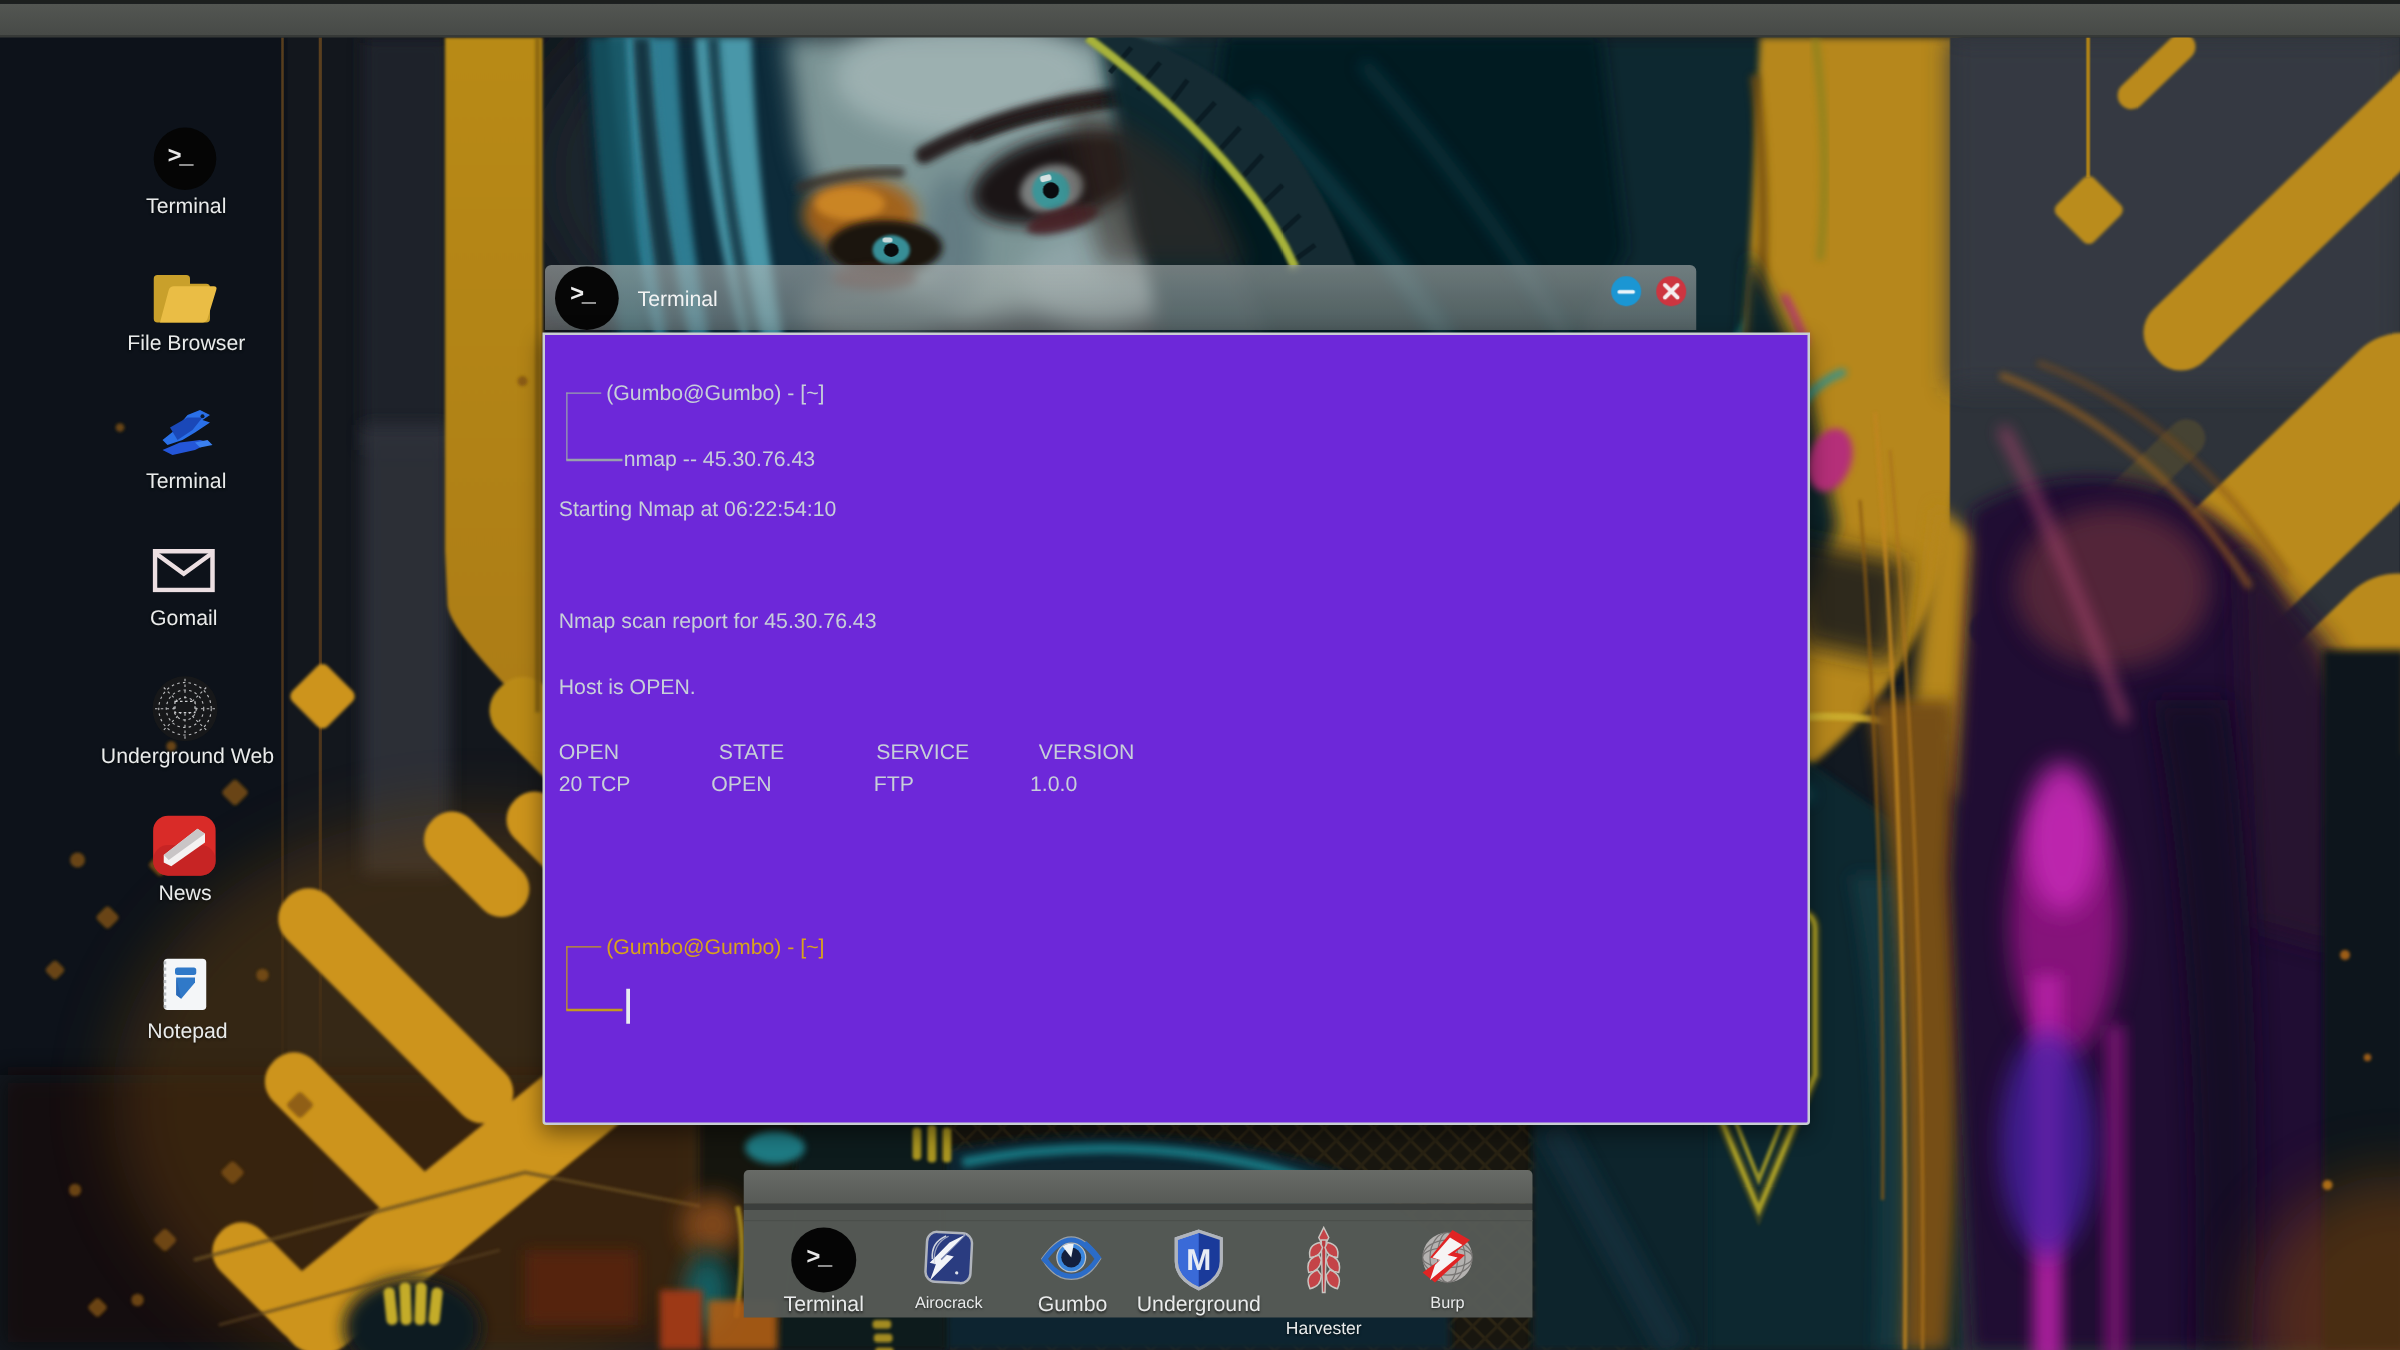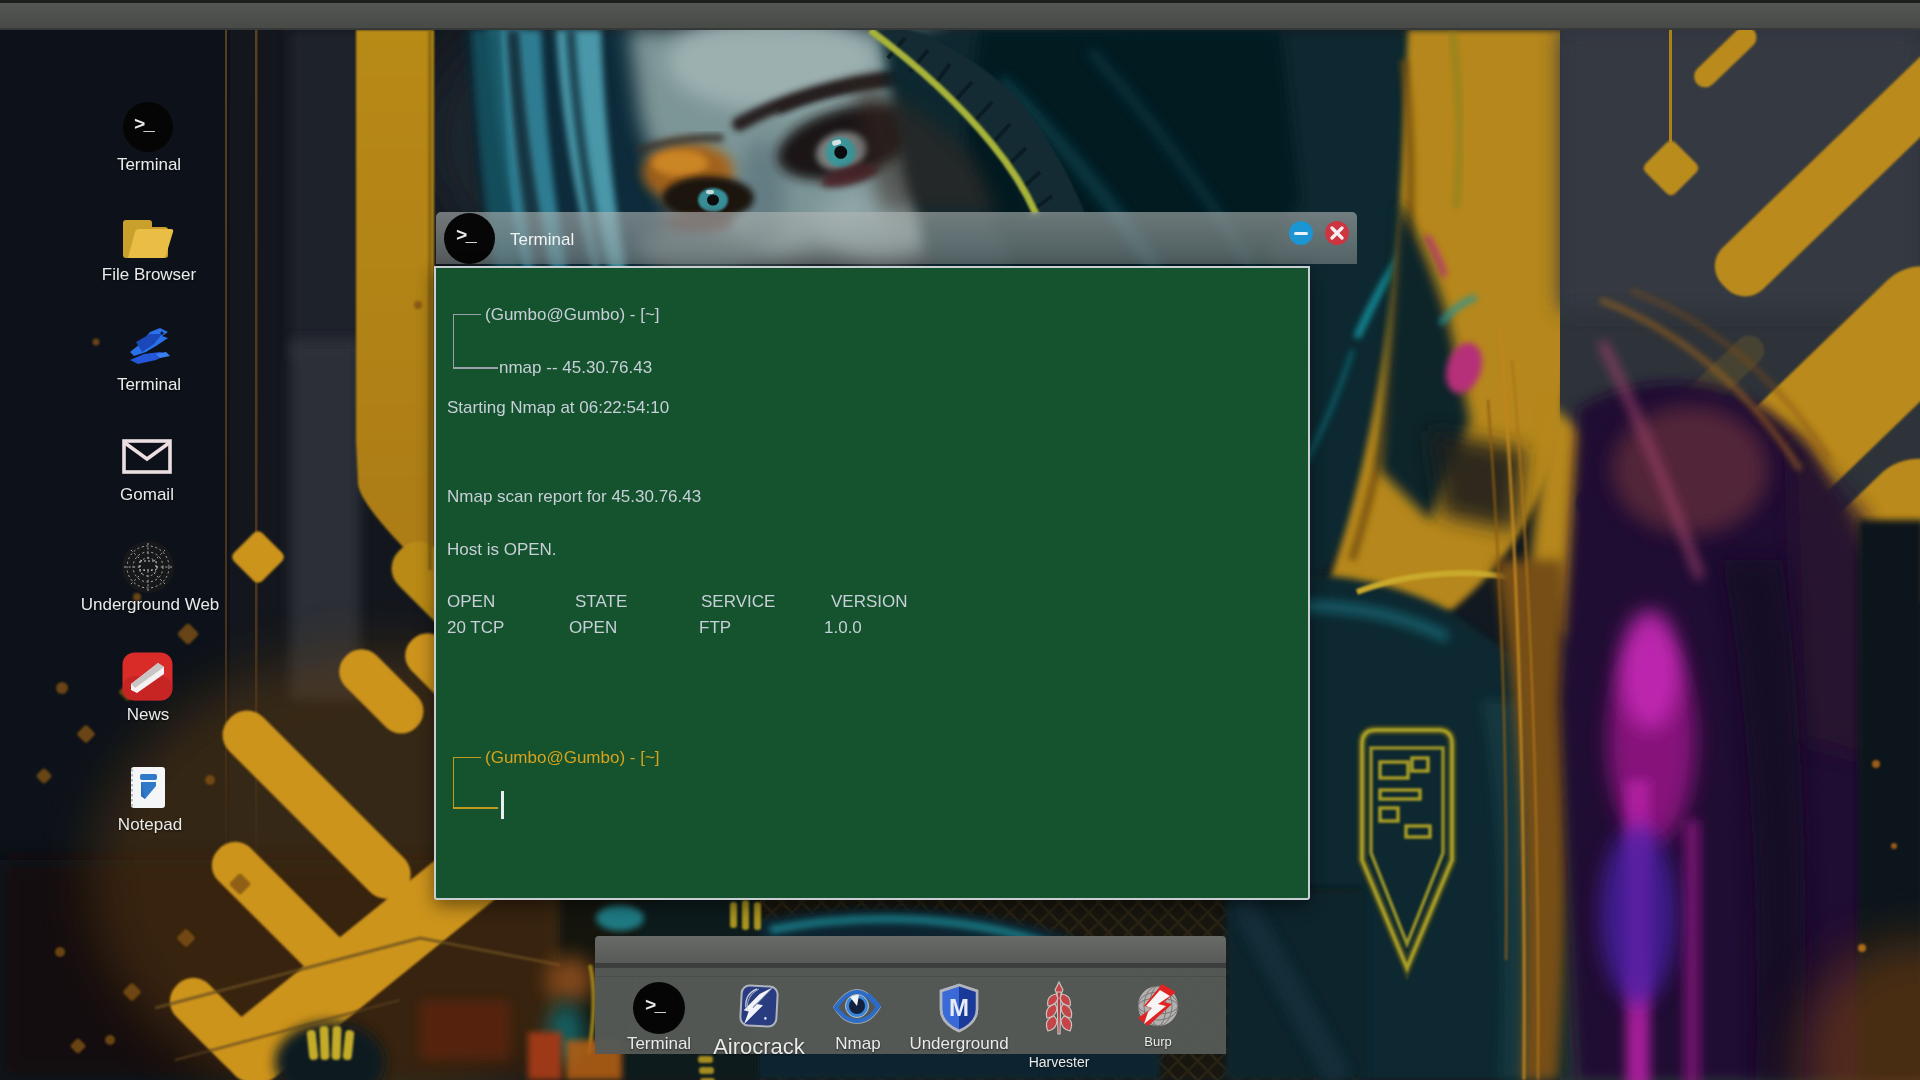--- a/index.html
+++ b/index.html
@@ -373,21 +373,21 @@
 </div>
 <div class="ab" style="left:510px;top:230px;color:#f2f3f3;font-size:17px">Terminal</div>
 <div class="ab" style="left:1289px;top:221px;width:24px;height:24px;border-radius:50%;background:#1b96d3">
   <div class="ab" style="left:5px;top:10.5px;width:14px;height:3.5px;background:#eaf4fa;border-radius:2px"></div>
 </div>
 <div class="ab" style="left:1325px;top:221px;width:24px;height:24px;border-radius:50%;background:#cd3540">
   <svg class="ab" style="left:5px;top:5px" width="14" height="14" viewBox="0 0 14 14">
       <path d="M2,2 L12,12 M12,2 L2,12" stroke="#f4eef0" stroke-width="3.2" stroke-linecap="round"></path>
     </svg>
 </div>
-<div class="ab" style="left:434px;top:266px;width:876px;height:634px;background:#14532d;border:2px solid #c9ced3;box-sizing:border-box;border-radius:0 0 3px 3px;box-shadow:0 6px 18px rgba(0,0,0,0.45)">
+<div class="ab" style="left:434px;top:266px;width:1014px;height:634px;background:#6d28d9;border:2px solid #c9ced3;box-sizing:border-box;border-radius:0 0 3px 3px;box-shadow:0 6px 18px rgba(0,0,0,0.45)">
   <div class="ab" style="left:0;top:0;width:919px;height:630px;color:#c7cfd8;font-size:17px">
 
     <div class="ab" style="left:17px;top:46px;width:27px;height:53px;border-left:1.5px solid #99a1ab;border-top:1.5px solid #99a1ab"></div>
     <div class="ab" style="left:17px;top:99px;width:45px;height:1.5px;background:#99a1ab"></div>
     <div class="ab" style="left:49px;top:37px">(Gumbo@Gumbo) - [~]</div>
     <div class="ab" style="left:63px;top:90px">nmap -- 45.30.76.43</div>
     <div class="ab" style="left:11px;top:130px">Starting Nmap at 06:22:54:10</div>
     <div class="ab" style="left:11px;top:219px">Nmap scan report for 45.30.76.43</div>
     <div class="ab" style="left:11px;top:272px">Host is OPEN.</div>
     <div class="ab" style="left:11px;top:324px">OPEN</div>
@@ -420,33 +420,33 @@
 <svg class="ab" style="left:739px;top:984px" width="40" height="45" viewBox="0 0 40 45">
   <g transform="rotate(3 20 22)">
   <rect x="2" y="2" width="36" height="40" rx="8" fill="#2a3c80" stroke="#b0b4bc" stroke-width="2"></rect>
   <path d="M34,2 L18,20 L24,21 L6,41 L10,28 L5,27 L20,10 Z" fill="#f2f4f8"></path>
   <path d="M33,3 L25,12 L14,24" stroke="#2a3c80" stroke-width="1.2" fill="none" opacity="0.6"></path>
   <path d="M7,24 Q5,11 17,5" stroke="#cdd2dc" stroke-width="1.3" fill="none"></path>
   <path d="M9,28 Q6,12 19,5" stroke="#cdd2dc" stroke-width="1" fill="none" opacity="0.7"></path>
   <circle cx="27" cy="34" r="1.3" fill="#dfe3ea"></circle>
   </g>
 </svg>
-<div class="lbl" style="left:759px;top:1034px;font-size:22px">Airocrack</div>
+<div class="lbl" style="left:759px;top:1034px;font-size:13px">Airocrack</div>
 
 <svg class="ab" style="left:831px;top:986px" width="52" height="42" viewBox="0 0 52 42">
   <path d="M3,21 Q15,4 26,4 Q37,4 49,21 Q40,37 26,37 Q12,37 3,21 Z" fill="none" stroke="#9aa0a6" stroke-width="2"></path>
   <path d="M5,21 Q16,6 26,6 Q36,6 47,21 Q38,35 26,35 Q14,35 5,21 Z" fill="none" stroke="#2b6cc8" stroke-width="4"></path>
   <path d="M3,21 Q10,28 16,33" stroke="#2b6cc8" stroke-width="3" fill="none"></path>
   <path d="M49,21 Q43,13 37,8" stroke="#2b6cc8" stroke-width="3" fill="none"></path>
   <circle cx="26" cy="20" r="11.5" fill="#3a86dc"></circle>
   <circle cx="26" cy="20" r="8" fill="#13203e"></circle>
   <path d="M26,20 L19,11 A11 11 0 0 1 28,9 Z" fill="#eef3f6"></path>
   <circle cx="26" cy="20" r="11.5" fill="none" stroke="#bcc2c8" stroke-width="1"></circle>
 </svg>
-<div class="lbl" style="left:858px;top:1034px;font-size:17px">Nmap</div>
+<div class="lbl" style="left:858px;top:1034px;font-size:17px">Gumbo</div>
 
 <svg class="ab" style="left:938px;top:983px" width="42" height="50" viewBox="0 0 42 50">
   <path d="M21,2 L39,8 L39,26 Q39,40 21,48 Q3,40 3,26 L3,8 Z" fill="#3a6ad8" stroke="#b0b4bc" stroke-width="2.5"></path>
   <path d="M21,2 L39,8 L39,26 Q39,40 21,48 Z" fill="#1a3a9a"></path>
   <path d="M21,2 L39,8 L39,26 Q39,40 21,48 Q3,40 3,26 L3,8 Z" fill="none" stroke="#b0b4bc" stroke-width="2.5"></path>
   <text x="21" y="33" text-anchor="middle" font-family="Liberation Sans" font-size="24" font-weight="bold" fill="#e8ecf4">M</text>
 </svg>
 <div class="lbl" style="left:959px;top:1034px;font-size:17px">Underground</div>
 
 <svg class="ab" style="left:1040px;top:980px" width="38" height="56" viewBox="0 0 38 56">

